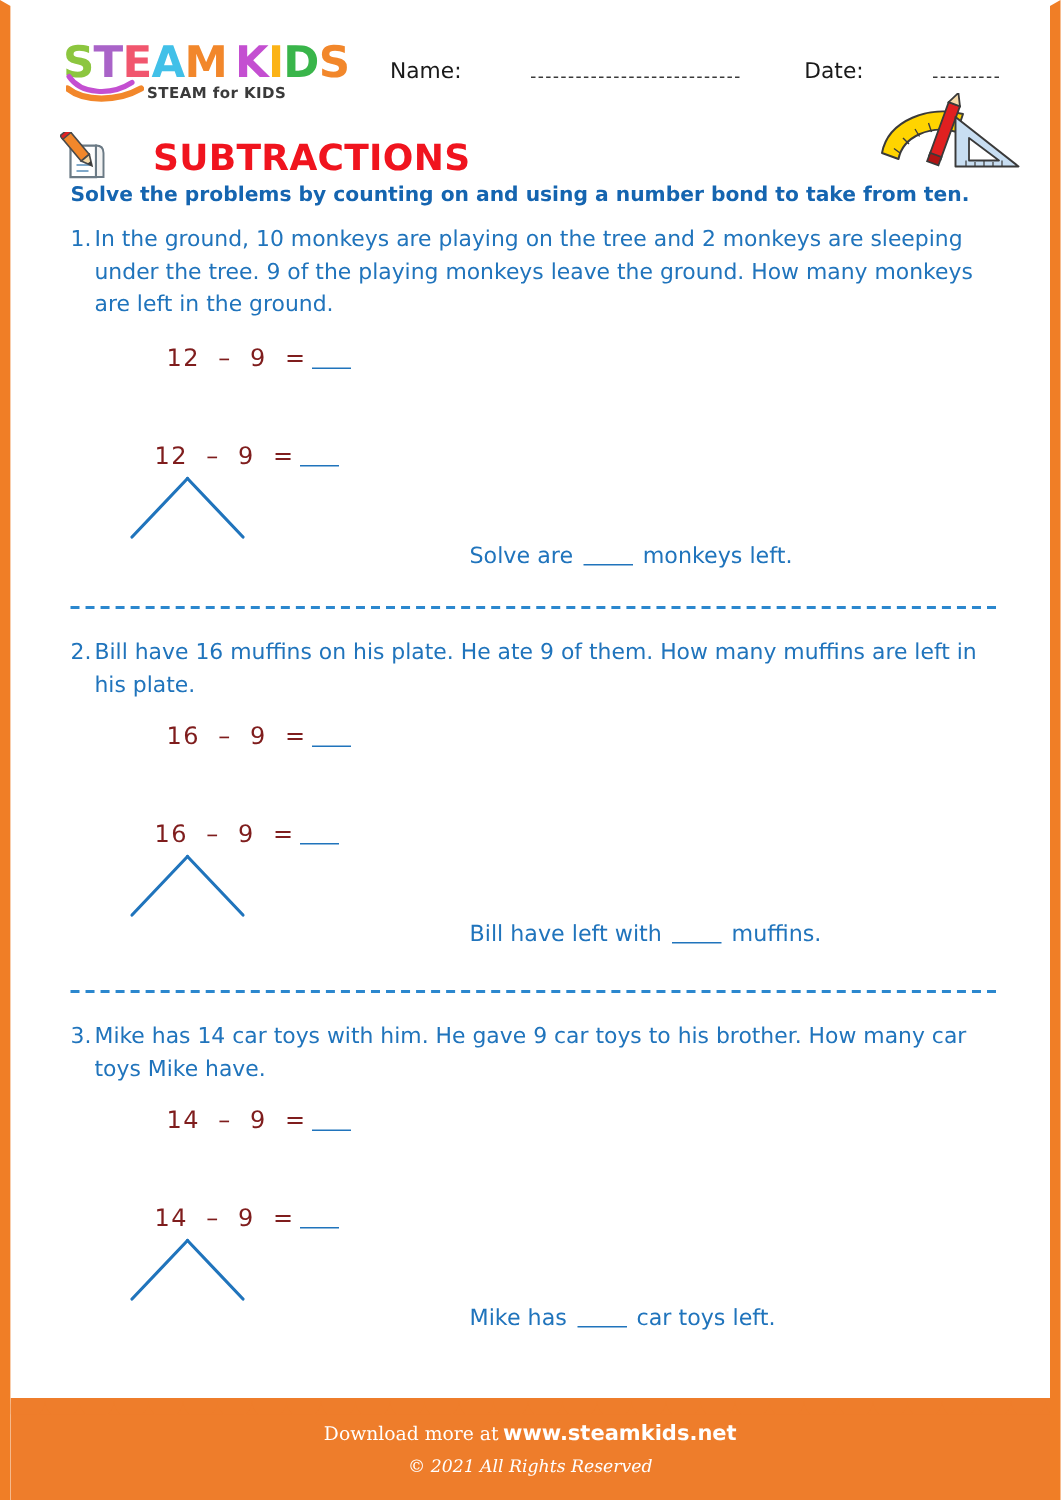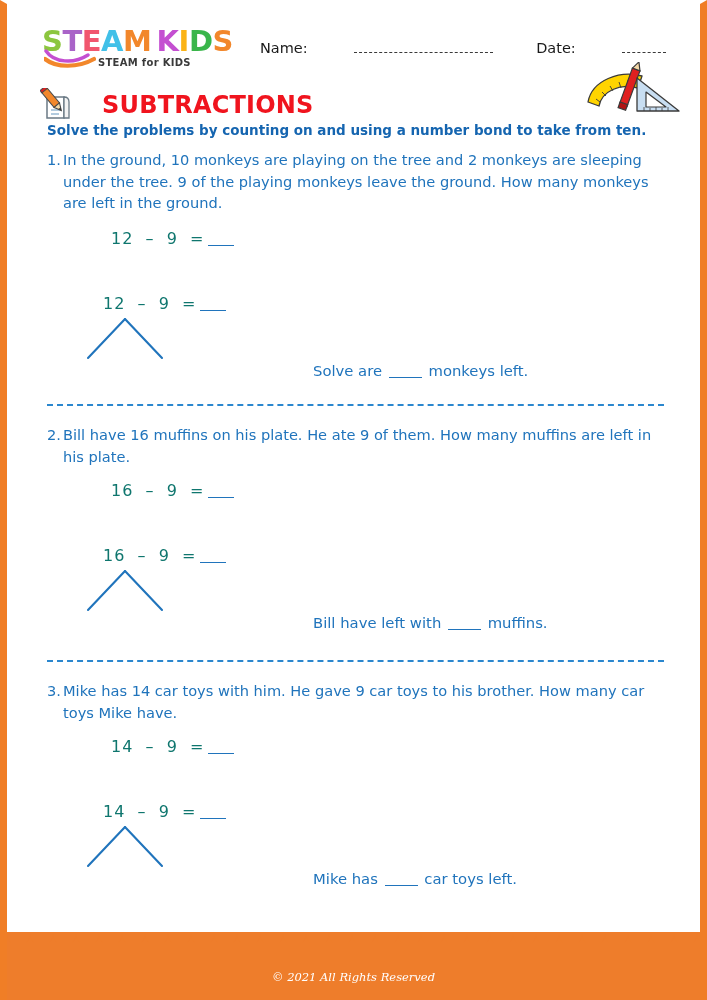--- a/index.html
+++ b/index.html
@@ -149,21 +149,21 @@
     color: #2074BC;
     font-family: "DejaVu Sans", sans-serif;
     font-size: 14.6px;
     line-height: 21.5px;
     padding: 0 34px 0 40px;
   }
   .q-num { flex: none; width: 16px; }
   .q-text { flex: 1; }
 
   .eq {
-    color: #0f766e;
+    color: #7f1d1d;
     font-family: "DejaVu Sans", sans-serif;
     font-size: 16px;
     letter-spacing: 1px;
     white-space: nowrap;
   }
   .eq .blank {
     display: inline-block;
     width: 26px;
     border-bottom: 1.7px solid #2074BC;
     vertical-align: -2px;
@@ -354,17 +354,20 @@
           <div class="answer-line" style="top: 190px;"><span>Mike has </span><span class="blank"></span><span> car toys left.</span></div>
         </div>
         <div class="divider" style="top: 255px;"></div>
         <div class="divider" style="top: 511px;"></div>
       </div>
 
   <div class="footer">
     <svg class="scallop" viewBox="0 0 707 20" preserveAspectRatio="none">
       <path id="scallop-path" fill="#EE7D2B" d="M0 20 L0 11 A 11.5 11.5 0 0 0 23 11 A 11.5 11.5 0 0 0 46 11 A 11.5 11.5 0 0 0 69 11 A 11.5 11.5 0 0 0 92 11 A 11.5 11.5 0 0 0 115 11 A 11.5 11.5 0 0 0 138 11 A 11.5 11.5 0 0 0 161 11 A 11.5 11.5 0 0 0 184 11 A 11.5 11.5 0 0 0 207 11 A 11.5 11.5 0 0 0 230 11 A 11.5 11.5 0 0 0 253 11 A 11.5 11.5 0 0 0 276 11 A 11.5 11.5 0 0 0 299 11 A 11.5 11.5 0 0 0 322 11 A 11.5 11.5 0 0 0 345 11 A 11.5 11.5 0 0 0 368 11 A 11.5 11.5 0 0 0 391 11 A 11.5 11.5 0 0 0 414 11 A 11.5 11.5 0 0 0 437 11 A 11.5 11.5 0 0 0 460 11 A 11.5 11.5 0 0 0 483 11 A 11.5 11.5 0 0 0 506 11 A 11.5 11.5 0 0 0 529 11 A 11.5 11.5 0 0 0 552 11 A 11.5 11.5 0 0 0 575 11 A 11.5 11.5 0 0 0 598 11 A 11.5 11.5 0 0 0 621 11 A 11.5 11.5 0 0 0 644 11 A 11.5 11.5 0 0 0 667 11 A 11.5 11.5 0 0 0 690 11 A 11.5 11.5 0 0 0 713 11 L707 20 Z"></path>
     </svg>
+    <div class="footer-line1">
+      <span>Download more at</span><span class="site">www.steamkids.net</span>
+    </div>
     <div class="footer-line2">© 2021 All Rights Reserved</div>
   </div>
 
 </div>
 </div>
 
 </body></html>

